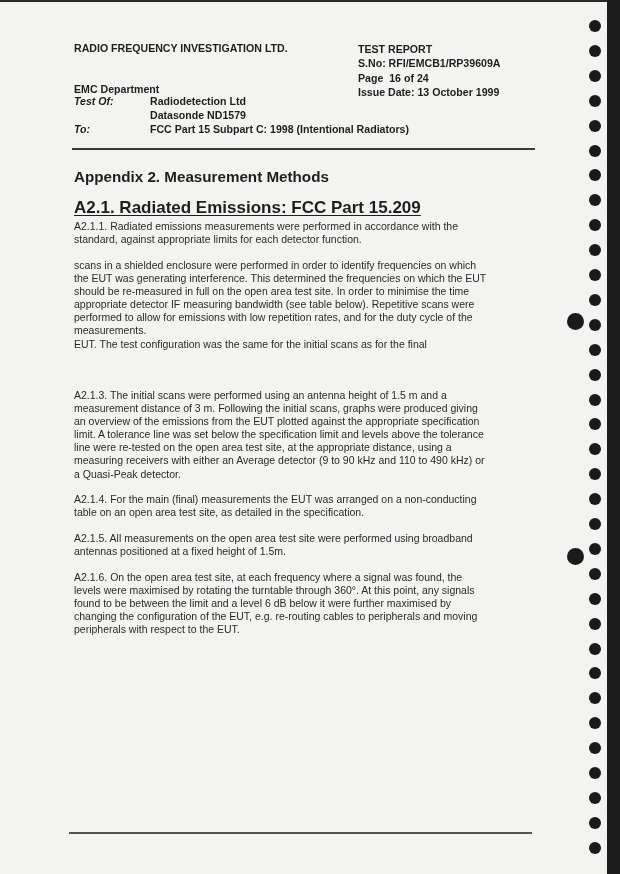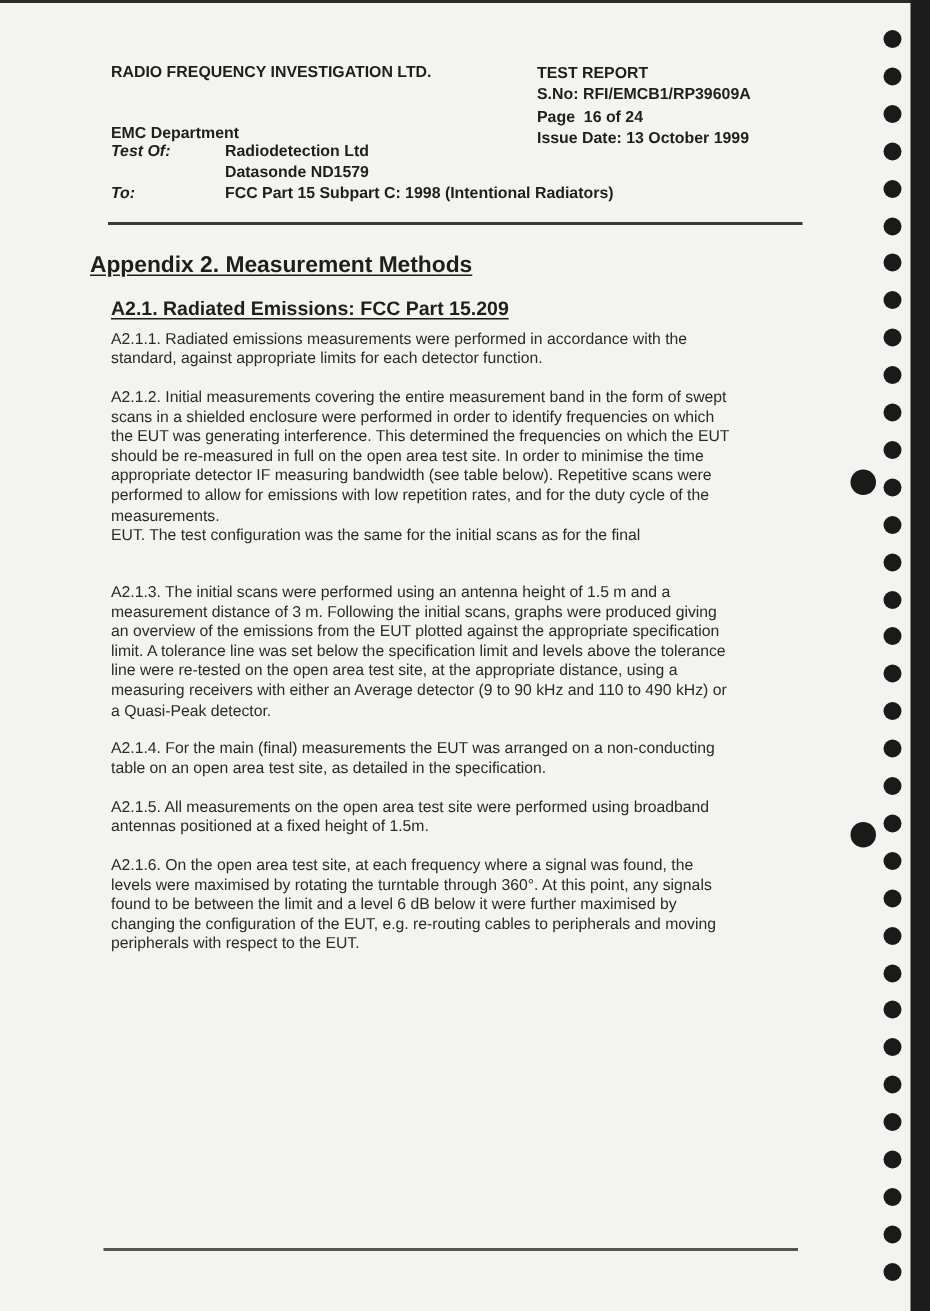--- a/index.html
+++ b/index.html
@@ -17,22 +17,22 @@
 
     .header { position: absolute; left: 74px; top: 42px; width: 470px; font-size: 10.6px; font-weight: bold; }
     .hdr-left-1 { position: absolute; left: 0; top: 0; }
     .hdr-left-2 { position: absolute; left: 0; top: 26px; margin-top: 15px; }
     .hdr-right { position: absolute; left: 284px; top: 0; line-height: 14.3px; }
     .hdr-row { position: absolute; left: 0; }
     .hdr-row .lbl { position: absolute; left: 0; width: 76px; font-style: italic; }
     .hdr-row .val { position: absolute; left: 76px; white-space: nowrap; }
     .hdr-rule { position: absolute; left: 72px; top: 148px; width: 463px; height: 2px; background: #3a3a3a; }
 
-    .h1 { position: absolute; left: 60px; top: 168px; font-size: 15.2px; font-weight: bold; text-decoration: underline; text-underline-offset: 2px; }
-    .h2 { position: absolute; left: 74px; top: 198px; font-size: 13px; font-weight: bold; text-decoration: underline; text-underline-offset: 2px; }
+    .h1 { position: absolute; left: 74px; top: 168px; font-size: 15.2px; font-weight: bold; text-underline-offset: 2px; }
+    .h2 { position: absolute; left: 74px; top: 198px; font-size: 17px; font-weight: bold; text-decoration: underline; text-underline-offset: 2px; }
 
     .para { position: absolute; left: 74px; width: 462px; font-size: 10.5px; line-height: 13.1px; color: #2a2a2a; }
     .para .line { display: block; white-space: nowrap; }
 
     .footer-rule { position: absolute; left: 69px; top: 832px; width: 463px; height: 1.5px; background: #555; }
   </style>
 </head>
 <body>
 
 <div class="top-strip"></div>
@@ -101,21 +101,20 @@
 
 <div class="h1">Appendix 2. Measurement Methods</div>
 <div class="h2">A2.1. Radiated Emissions: FCC Part 15.209</div>
 
 <div class="para" style="top:220px;">
   <span class="line">A2.1.1. Radiated emissions measurements were performed in accordance with the</span>
   <span class="line">standard, against appropriate limits for each detector function.</span>
 </div>
 
 <div class="para" style="top:259px;">
-  <span class="line">A2.1.2. Initial measurements covering the entire measurement band in the form of swept</span>
   <span class="line">scans in a shielded enclosure were performed in order to identify frequencies on which</span>
   <span class="line">the EUT was generating interference. This determined the frequencies on which the EUT</span>
   <span class="line">should be re-measured in full on the open area test site. In order to minimise the time</span>
   <span class="line">appropriate detector IF measuring bandwidth (see table below). Repetitive scans were</span>
   <span class="line">performed to allow for emissions with low repetition rates, and for the duty cycle of the</span>
   <span class="line">measurements.</span>
   <span class="line">EUT. The test configuration was the same for the initial scans as for the final</span>
 </div>
 
 <div class="para" style="top:389px;">

